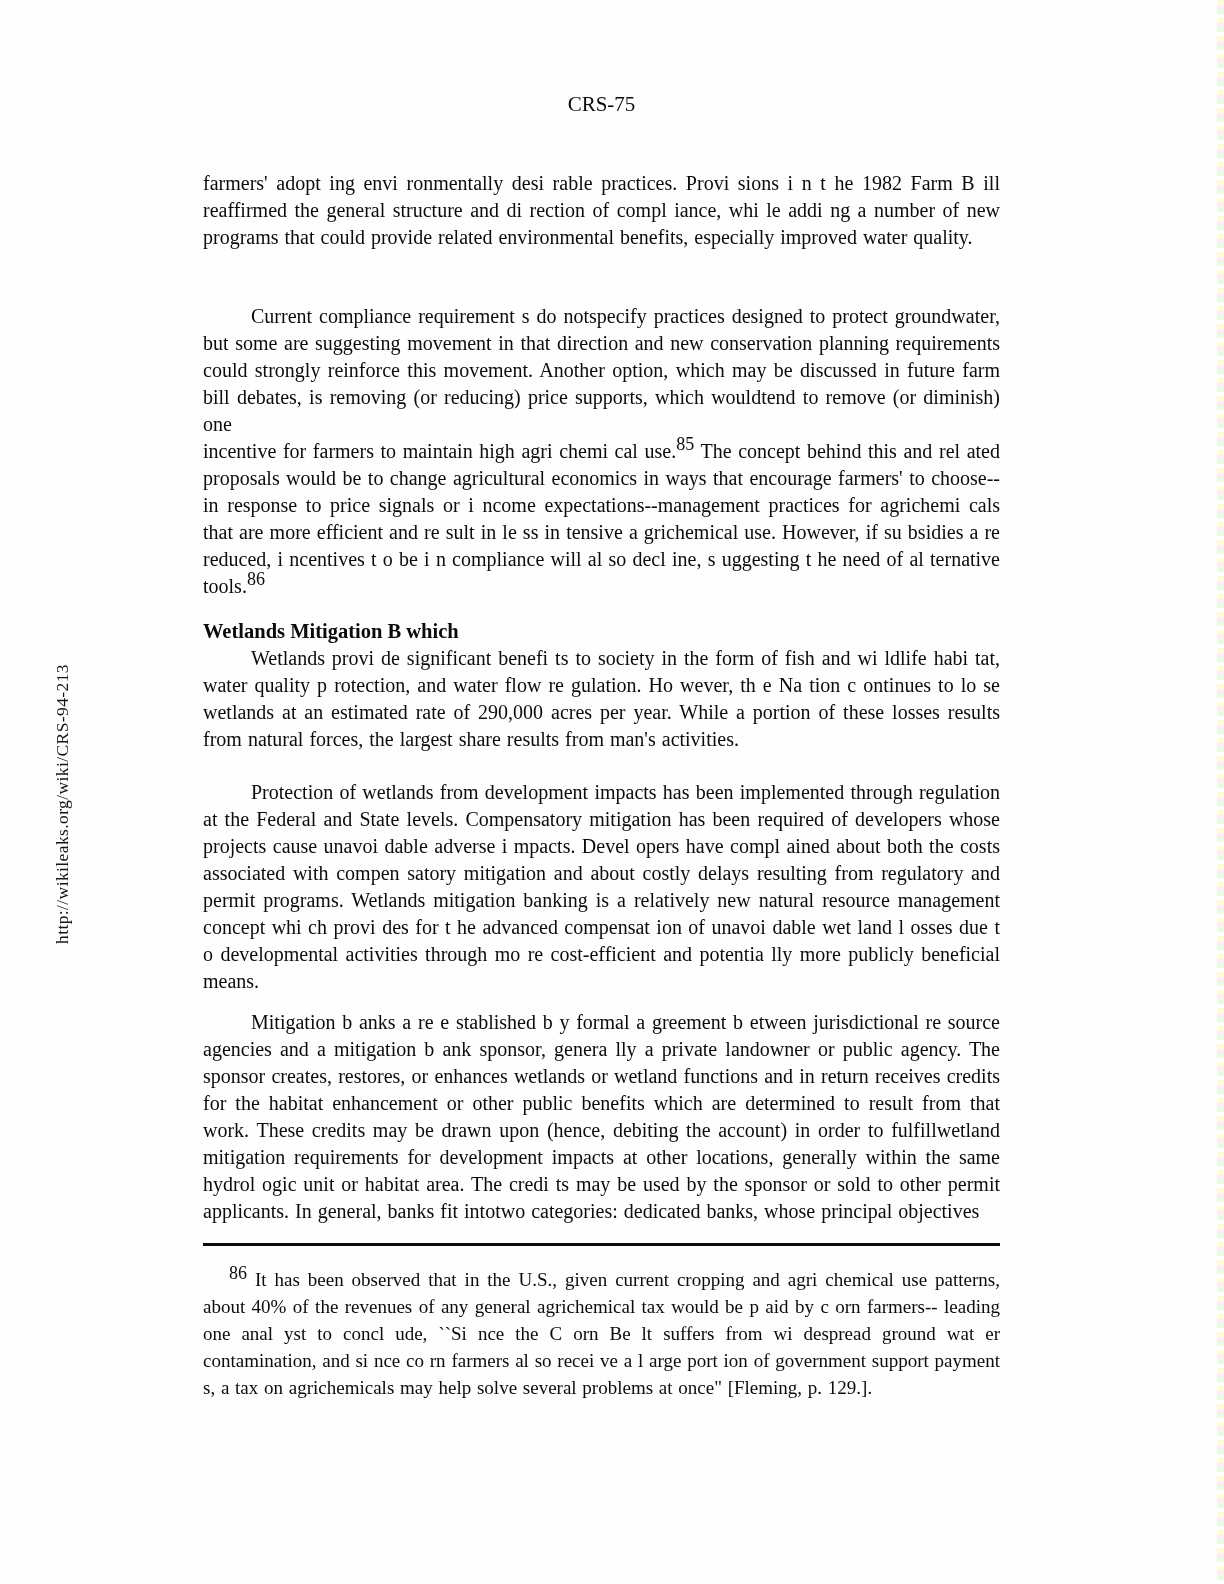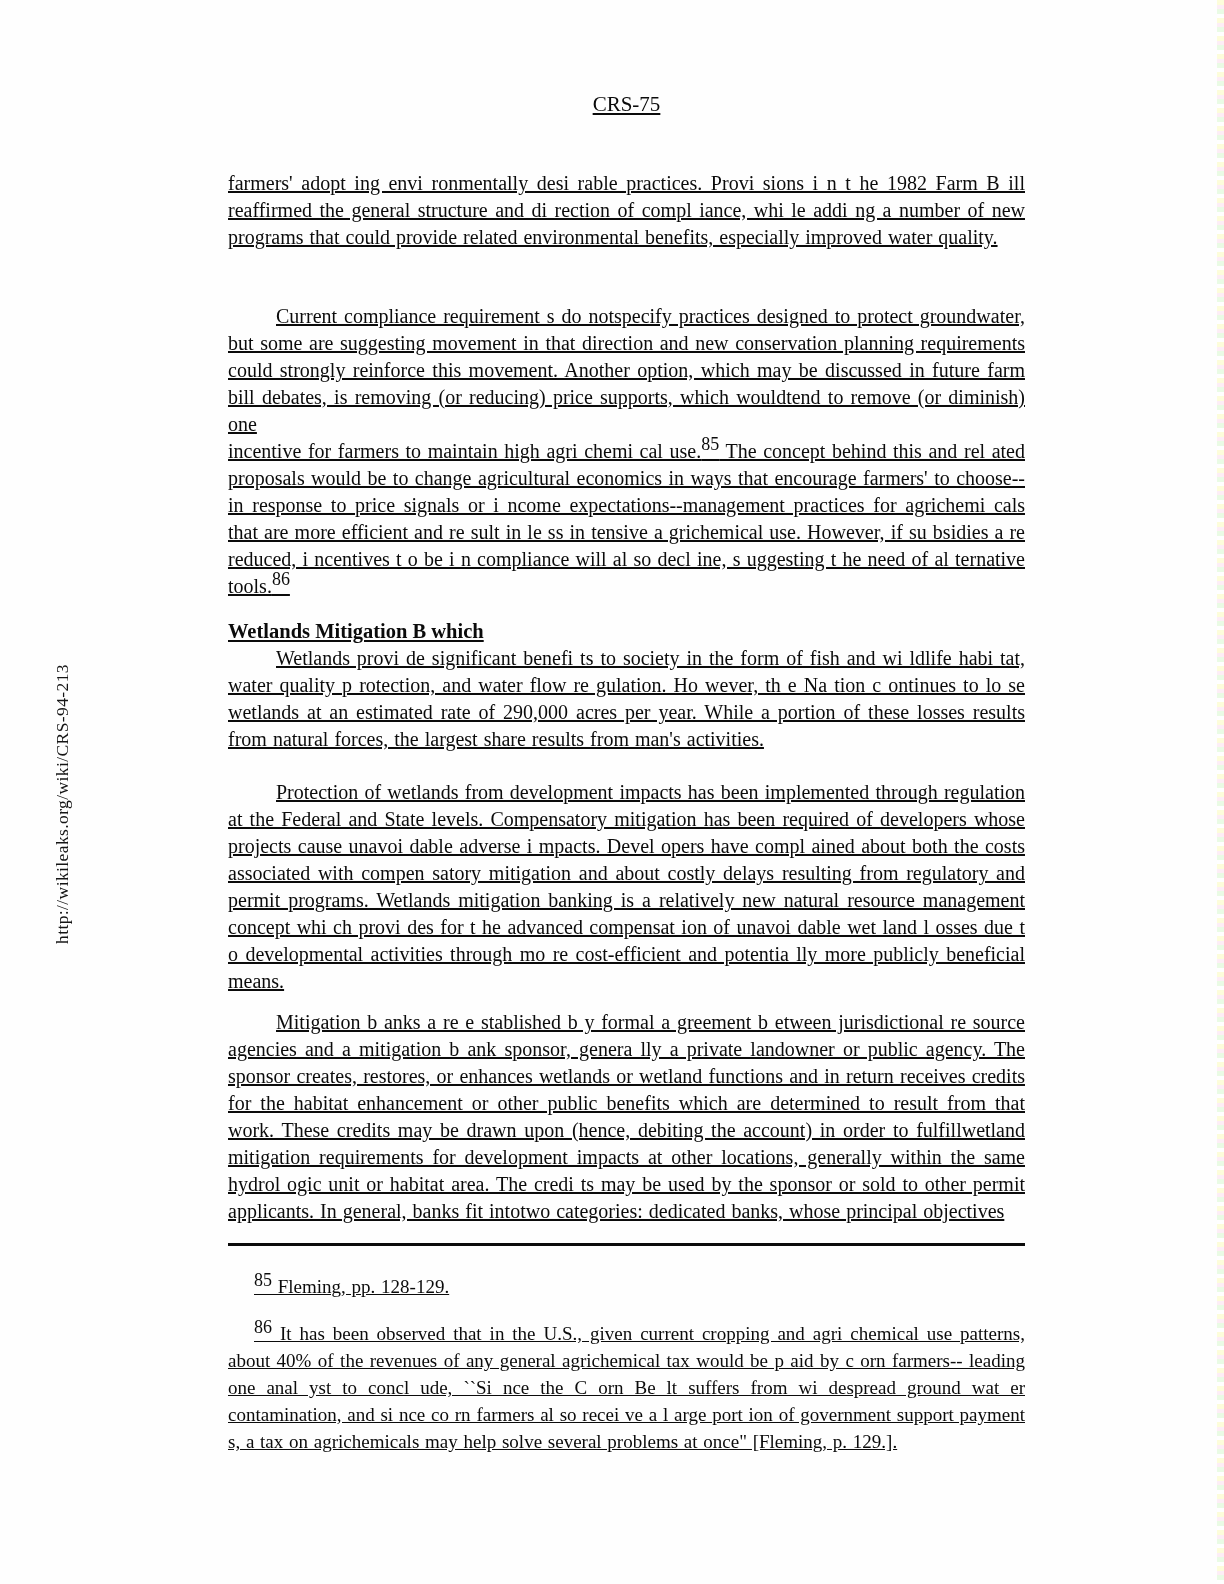--- a/index.html
+++ b/index.html
@@ -29,24 +29,23 @@
     height: 354px;
     writing-mode: vertical-rl;
     transform: rotate(180deg);
     font-size: 17.5px;
     letter-spacing: 0.4px;
     white-space: nowrap;
     color: #141414;
   }
   .column {
     position: absolute;
-    left: 228px;
+    left: 203px;
     top: 0;
     width: 797px;
-    text-decoration: underline;
   }
   .page-header {
     margin: 92px 0 0 0;
     text-align: center;
     font-size: 21px;
     line-height: 24px;
   }
   .para {
     margin: 0;
     font-size: 20px;
@@ -110,18 +109,17 @@
     <h2 class="section-heading">Wetlands Mitigation B which</h2>
 
     <p class="para p4">Wetlands provi de significant benefi ts to society in the form of fish and wi ldlife habi tat, water quality p rotection, and water flow re gulation.  Ho wever, th e Na tion c ontinues to lo se wetlands at an estimated rate of 290,000 acres per year.  While a portion of these losses results from natural forces, the largest share results from man's activities.</p>
 
     <p class="para p5">Protection of wetlands from development impacts has been implemented through regulation at the Federal and State levels.  Compensatory mitigation has been required of developers whose projects cause unavoi dable adverse i mpacts.  Devel opers have compl ained about both the costs associated with compen satory mitigation and about costly  delays resulting from regulatory and permit programs.  Wetlands mitigation banking is a relatively new natural resource management concept whi ch provi des for t he advanced compensat ion of unavoi dable wet land l osses due t o developmental activities through mo re cost-efficient and potentia lly more publicly beneficial means.</p>
 
     <p class="para p6">Mitigation b anks a re e stablished b y formal a greement b etween jurisdictional re source agencies and a mitigation b ank sponsor, genera lly a private landowner or  public agency.  The sponsor creates, restores, or enhances wetlands or wetland functions and in return receives credits for the habitat enhancement or other public benefits which are determined to result from that work.  These credits may be drawn upon (hence, debiting the account) in order to fulfillwetland mitigation requirements for development impacts at other locations, generally within the same hydrol ogic unit or habitat area.  The credi ts may be used by the sponsor or sold to other permit applicants.  In general, banks fit intotwo categories:  dedicated banks, whose principal objectives</p>
 
     <div class="footnote-rule"></div>
 
-    <p class="footnote fn1"><sup class="fnmark">85</sup><span> Fleming,  pp. 128-129.</span></p>
 
     <p class="footnote fn2"><sup class="fnmark">86</sup><span> It has been observed that in the U.S., given current  cropping and agri chemical use patterns, about 40% of the revenues of any general agrichemical tax would be p aid by c orn farmers-- leading one anal yst to concl ude, ``Si nce the C orn Be lt suffers from wi despread ground wat er contamination, and si nce co rn farmers al so recei ve a l arge port ion of government   support payment s, a tax on agrichemicals may help solve several problems at once" [Fleming, p. 129.].</span></p>
 
   </div>
 </div>
 
 </body></html>

